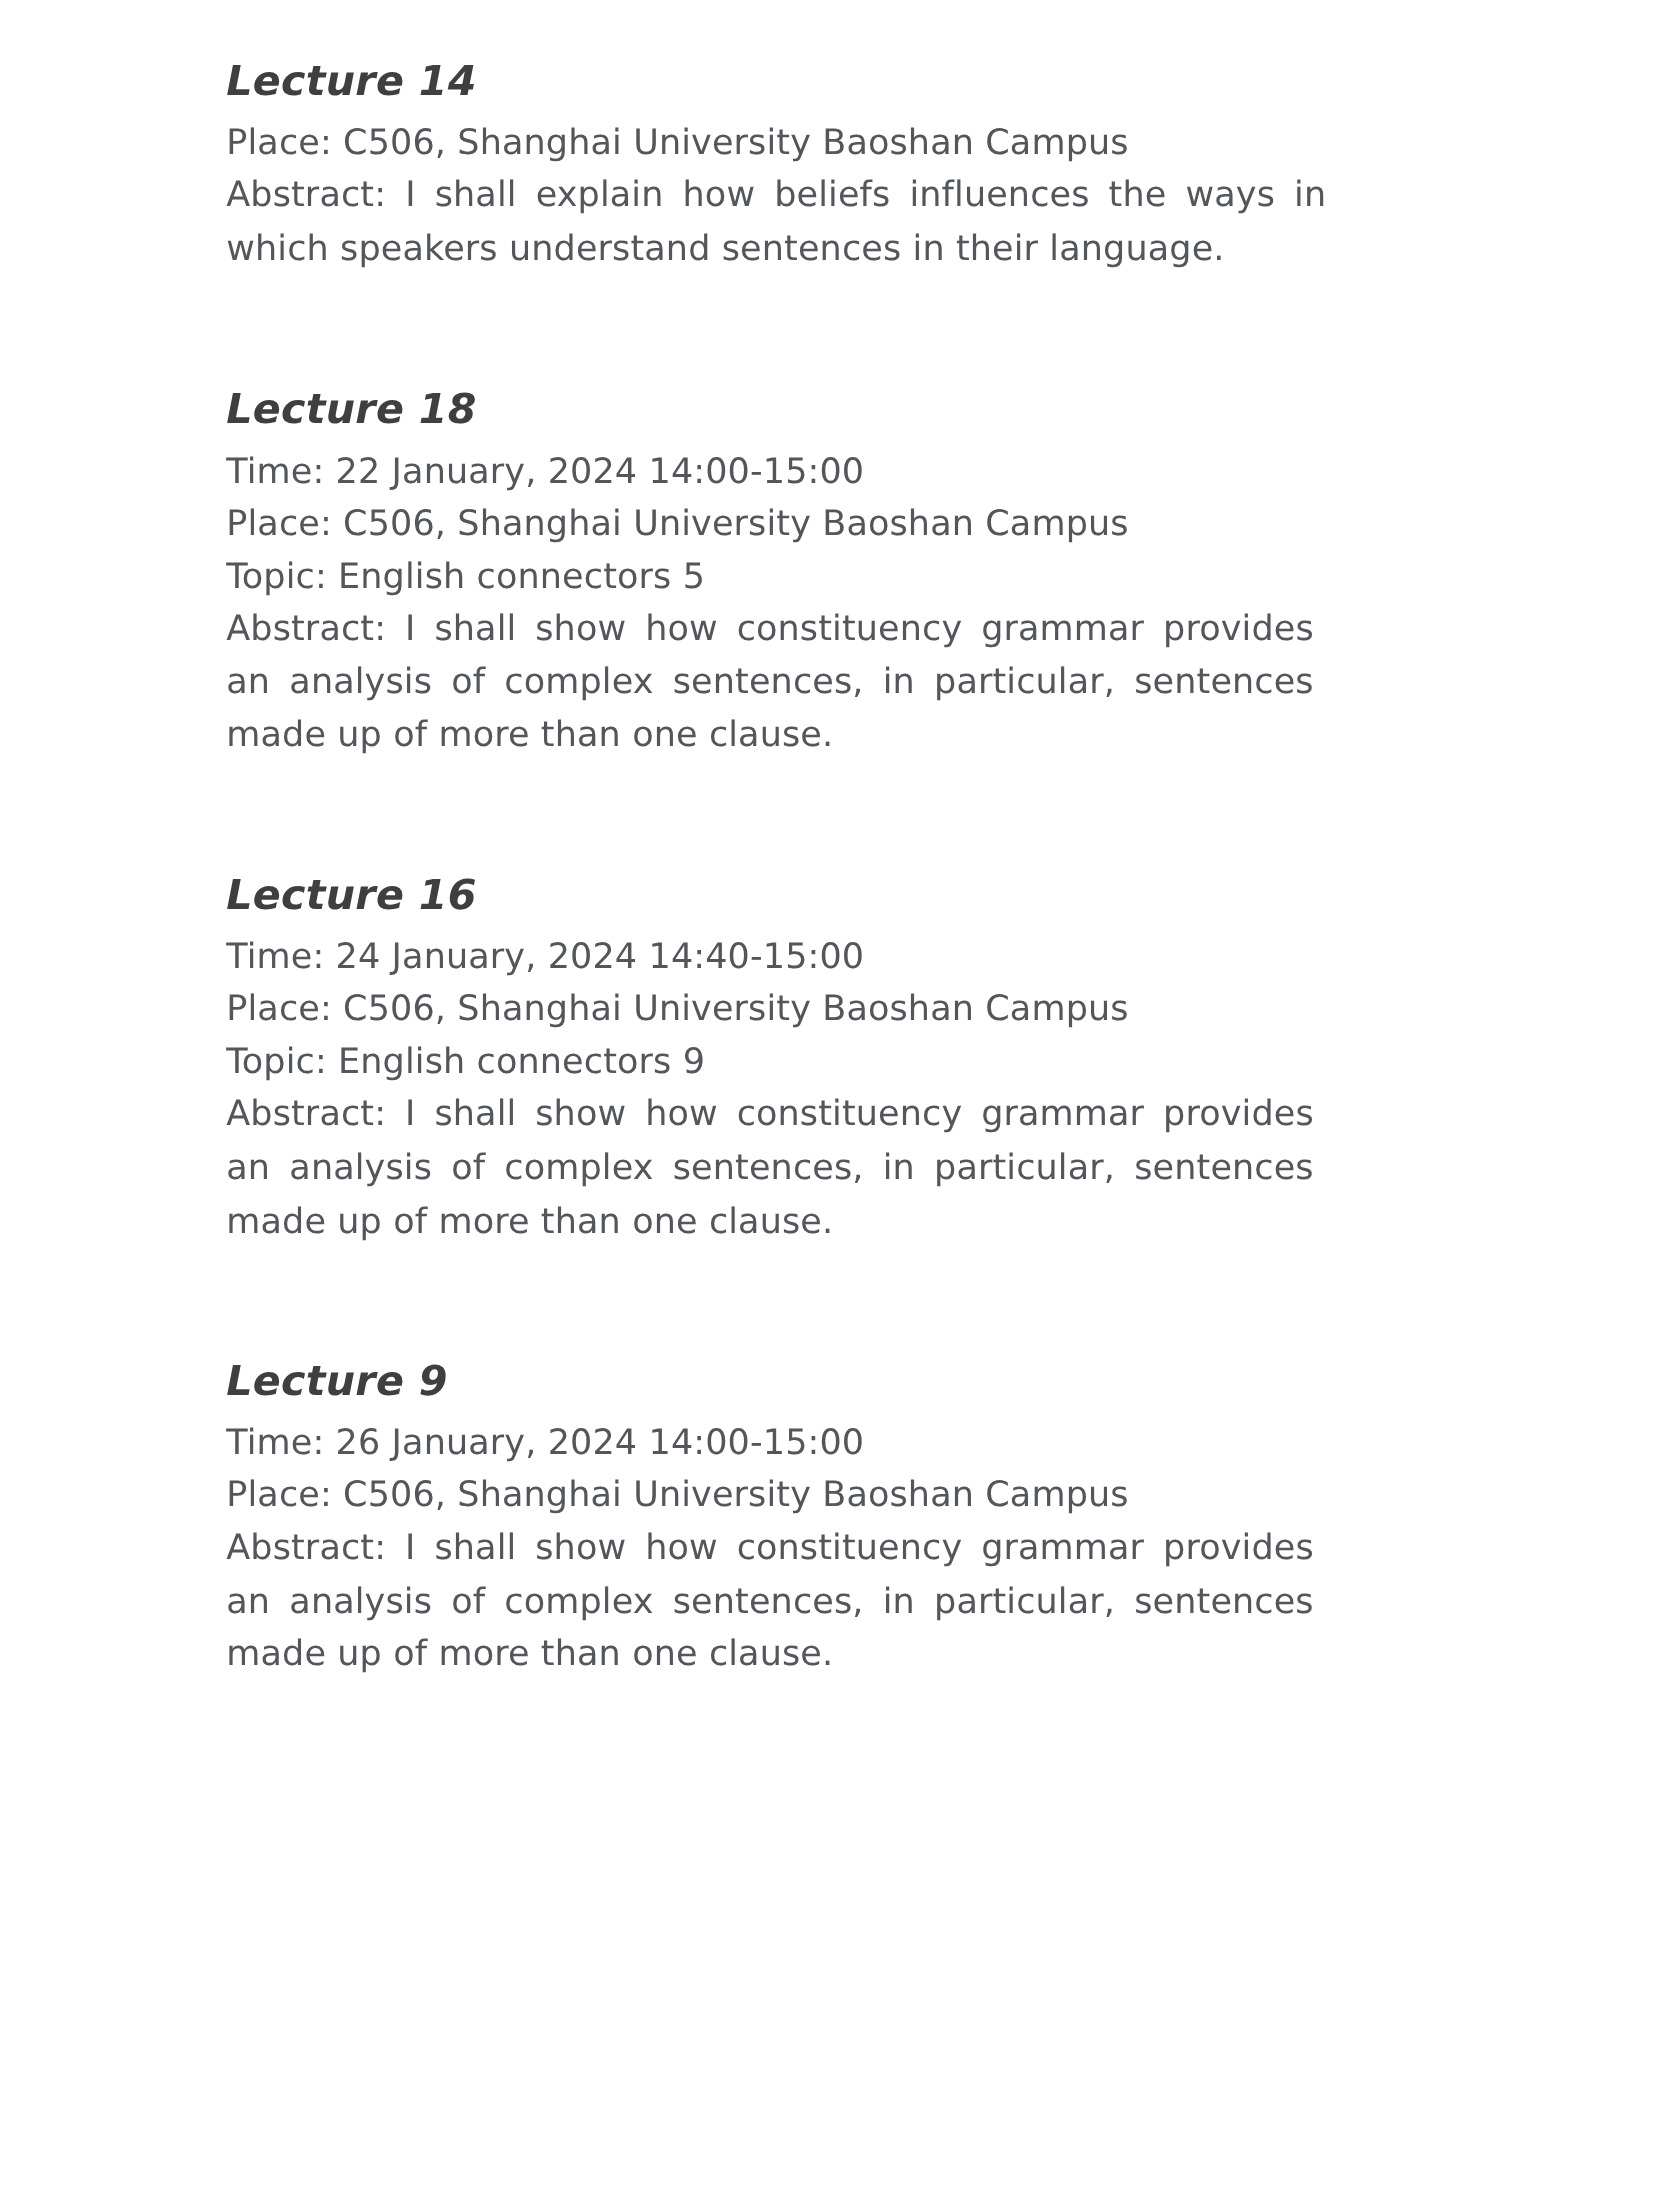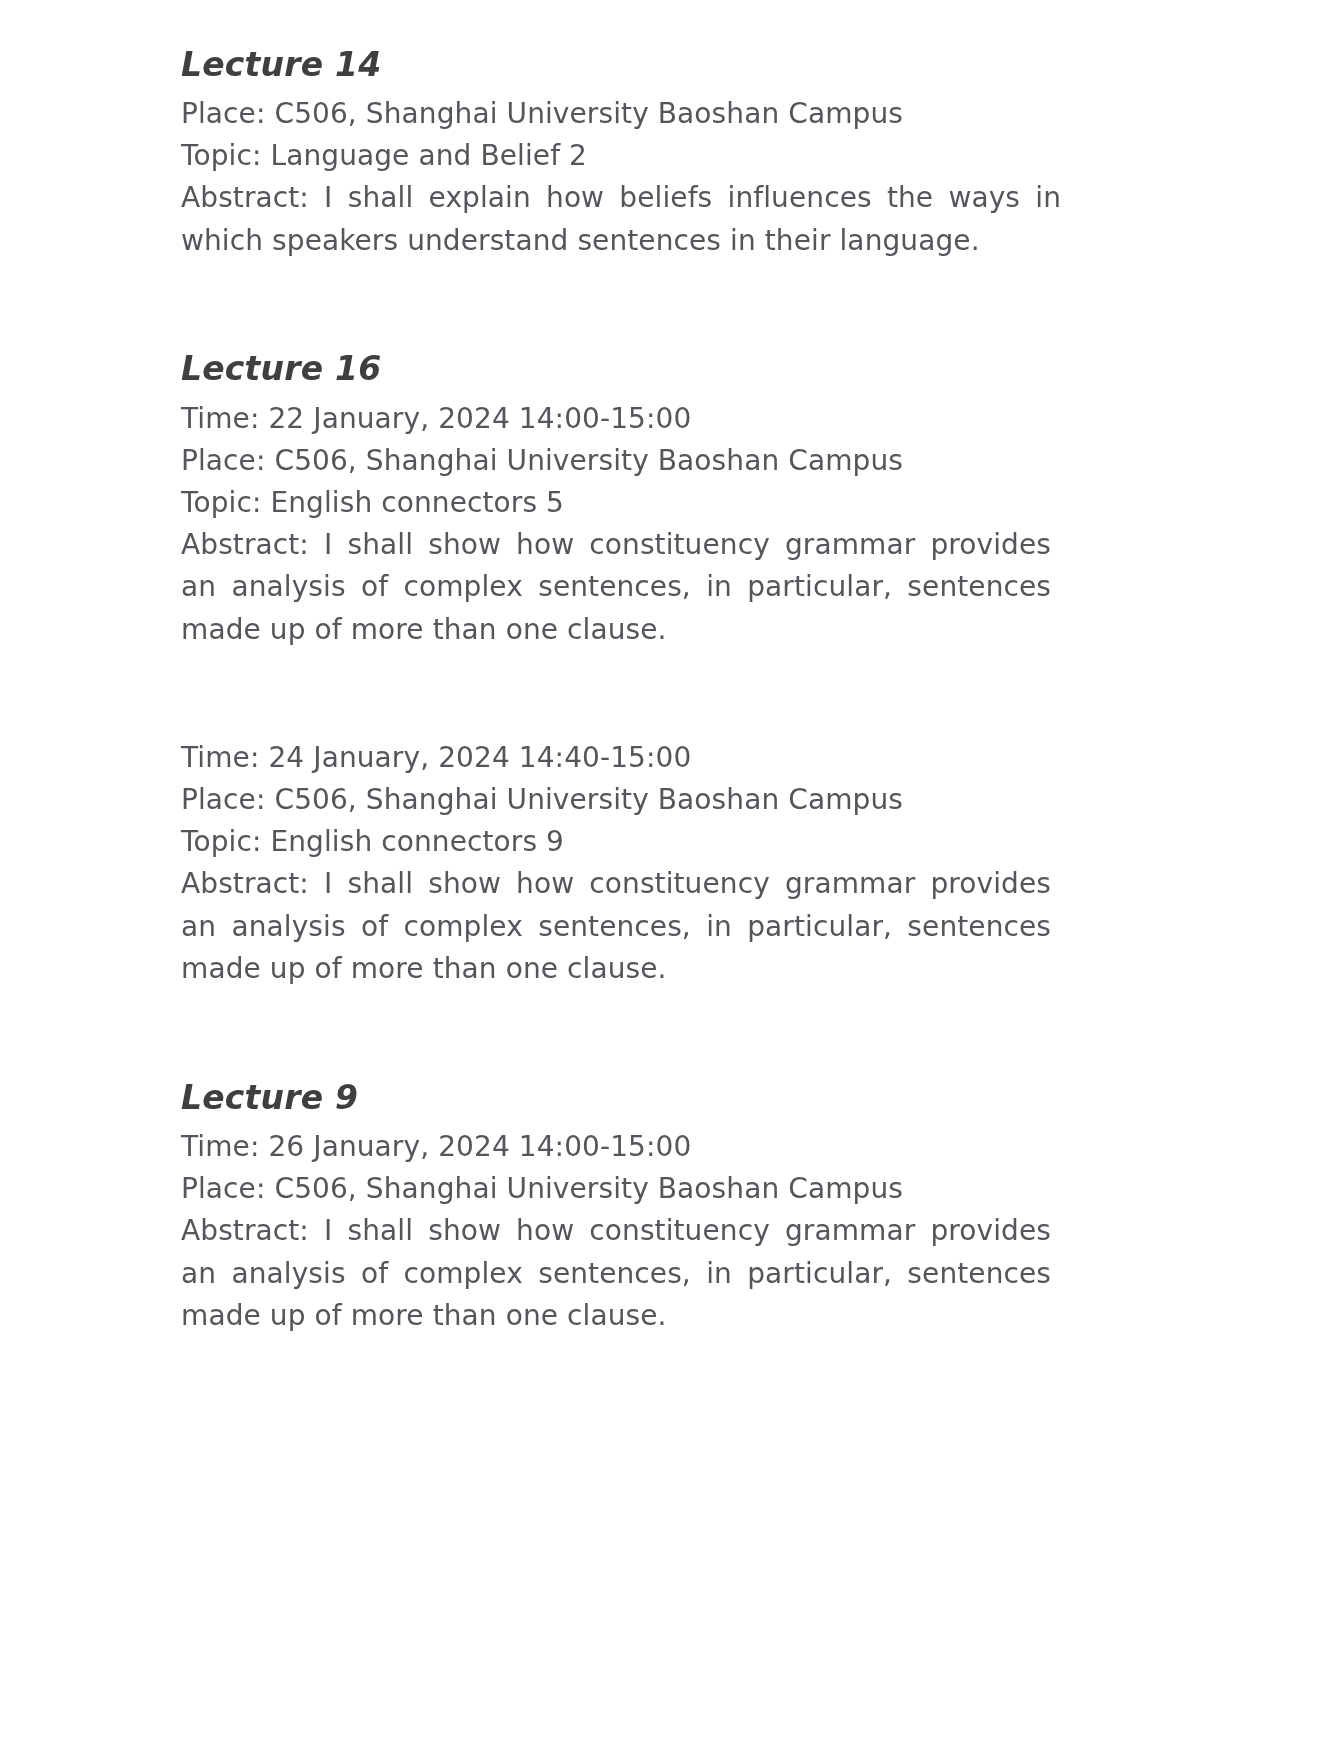--- a/index.html
+++ b/index.html
@@ -64,33 +64,33 @@
 </style>
 </head>
 <body>
 
 <div class="page">
   <div class="content">
 
     <section class="lecture">
       <h2 class="lecture-title">Lecture 14</h2>
       <p class="lecture-line">Place: C506, Shanghai University Baoshan Campus</p>
-      <p class="lecture-line">Topic: Language and Belief 2</p>
       <p class="abstract">Abstract: I shall explain how beliefs influences the ways in which speakers understand sentences in their language.</p>
     </section>
 
     <section class="lecture">
-      <h2 class="lecture-title">Lecture 16</h2>
+      <h2 class="lecture-title">Lecture 18</h2>
       <p class="lecture-line">Time: 22 January, 2024 14:00-15:00</p>
       <p class="lecture-line">Place: C506, Shanghai University Baoshan Campus</p>
       <p class="lecture-line">Topic: English connectors 5</p>
       <p class="abstract wide">Abstract: I shall show how constituency grammar provides an analysis of complex sentences, in particular, sentences made up of more than one clause.</p>
     </section>
 
     <section class="lecture">
+      <h2 class="lecture-title">Lecture 16</h2>
       <p class="lecture-line">Time: 24 January, 2024 14:40-15:00</p>
       <p class="lecture-line">Place: C506, Shanghai University Baoshan Campus</p>
       <p class="lecture-line">Topic: English connectors 9</p>
       <p class="abstract wide">Abstract: I shall show how constituency grammar provides an analysis of complex sentences, in particular, sentences made up of more than one clause.</p>
     </section>
 
     <section class="lecture">
       <h2 class="lecture-title">Lecture 9</h2>
       <p class="lecture-line">Time: 26 January, 2024 14:00-15:00</p>
       <p class="lecture-line">Place: C506, Shanghai University Baoshan Campus</p>

